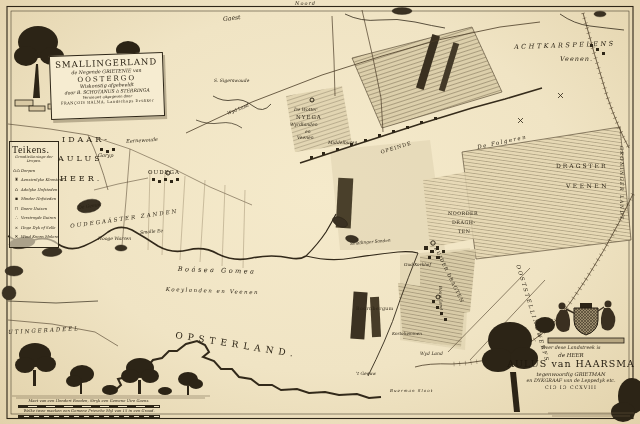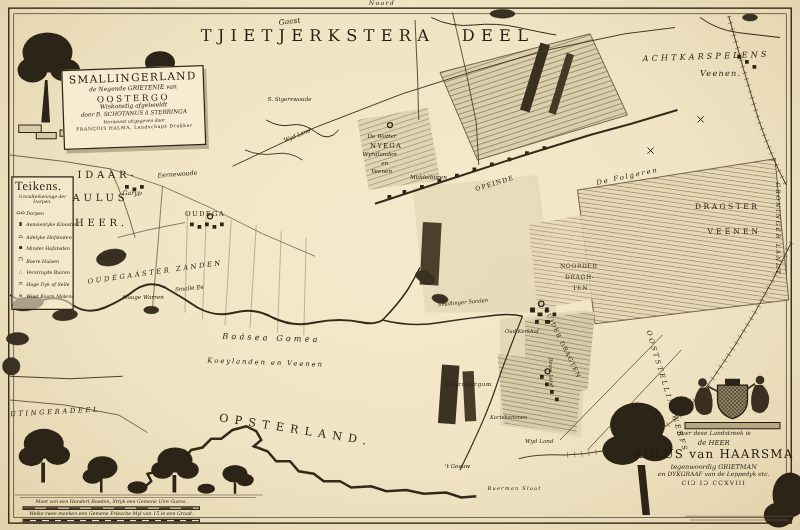--- a/index.html
+++ b/index.html
@@ -273,21 +273,20 @@
         <path d="M566,309 L574,313 M604,307 L598,311" stroke="#3a2f20" stroke-width="1.4"></path>
       </g>
       <g stroke="#6b5b42" stroke-width="0.5" fill="none">
         <path d="M548,413 H634"></path>
           <path d="M552,416 H630"></path>
       </g>
     </g>
   </svg>
 
   <div class="north">Noord</div>
-  <div class="map-title">TJIETJERKSTERA DEEL</div>
   <div class="gaest">Gaest</div>
 
   <div class="cartouche">
     <div class="c1">SMALLINGERLAND</div>
     <div class="c2">de Negende GRIETENIE van</div>
     <div class="c3">OOSTERGO</div>
     <div class="c4">Wiskonstig afgebeeldt</div>
     <div class="c5">door B. SCHOTANUS à STERRINGA</div>
     <div class="c6">Vernieuwt uitgegeven door</div>
     <div class="c7">FRANÇOIS HALMA, Landschaps Drukker</div>

